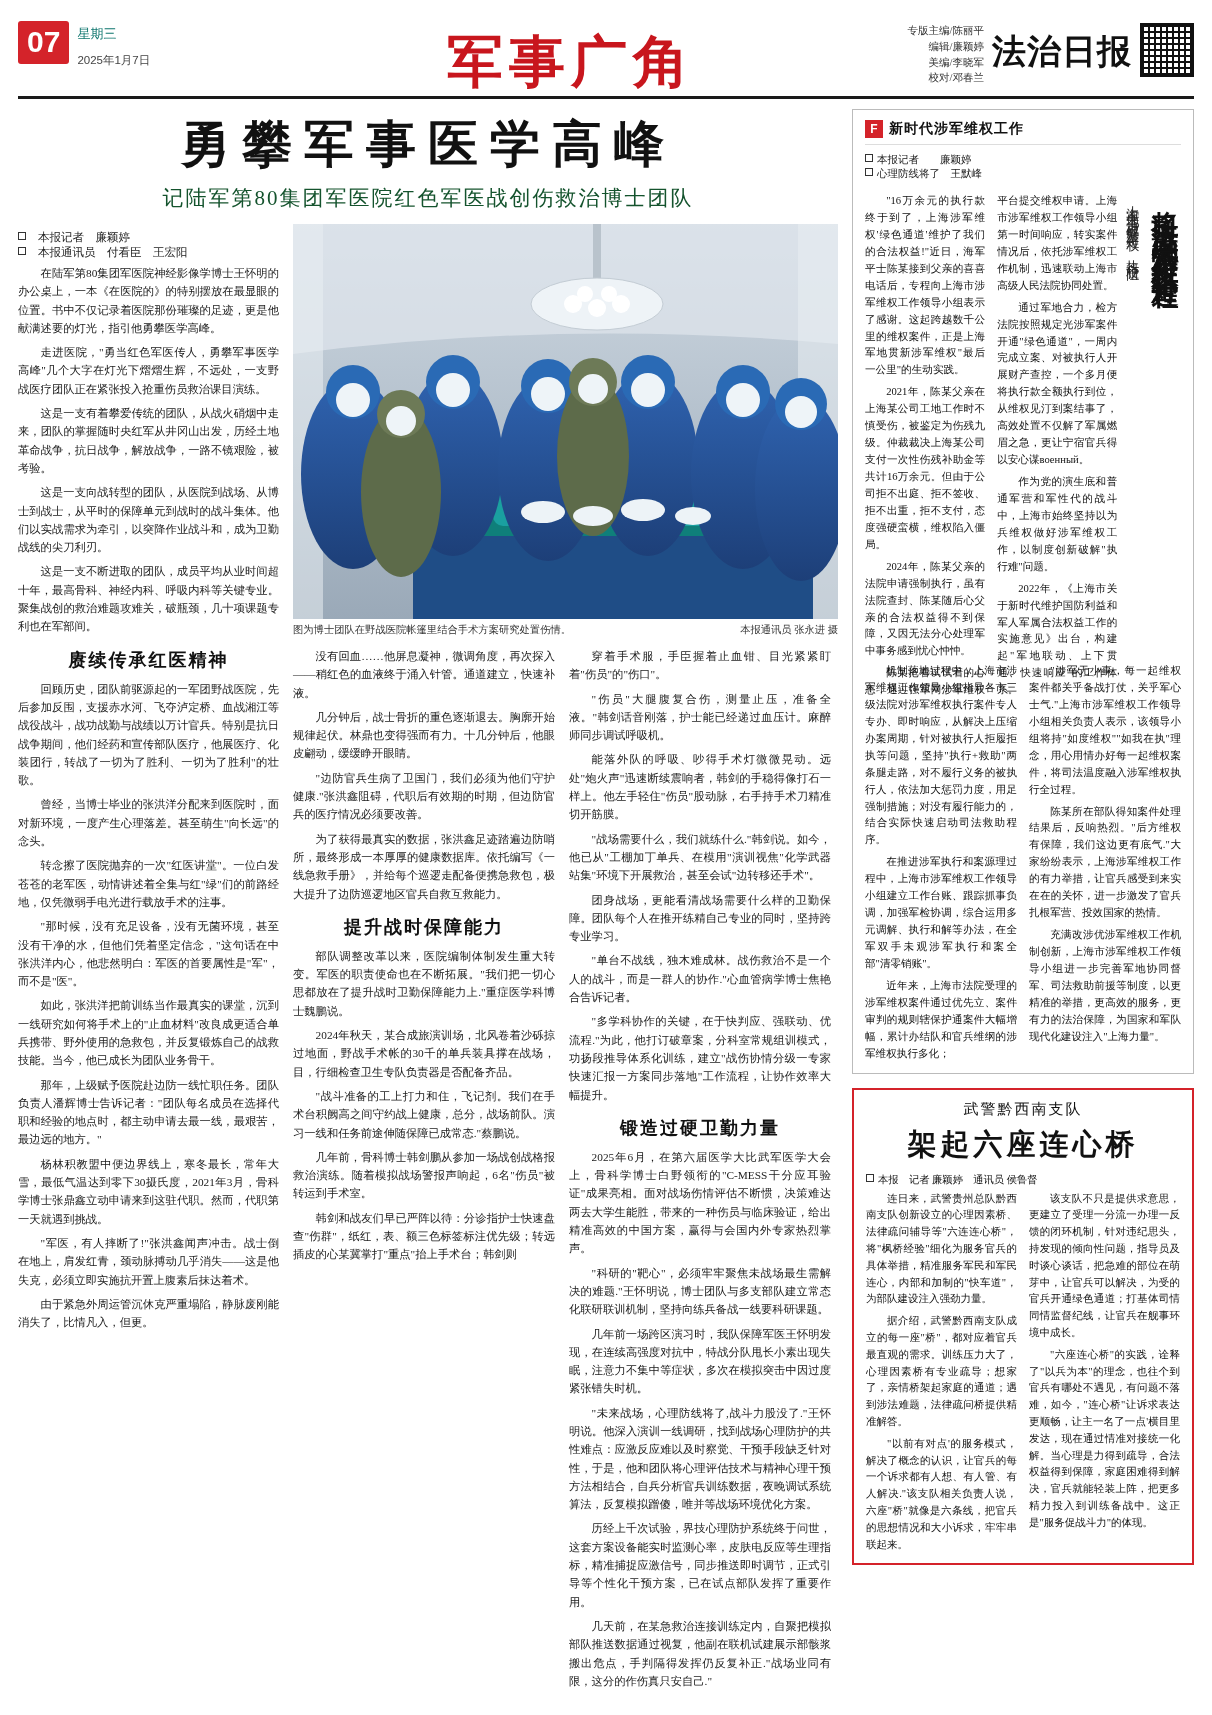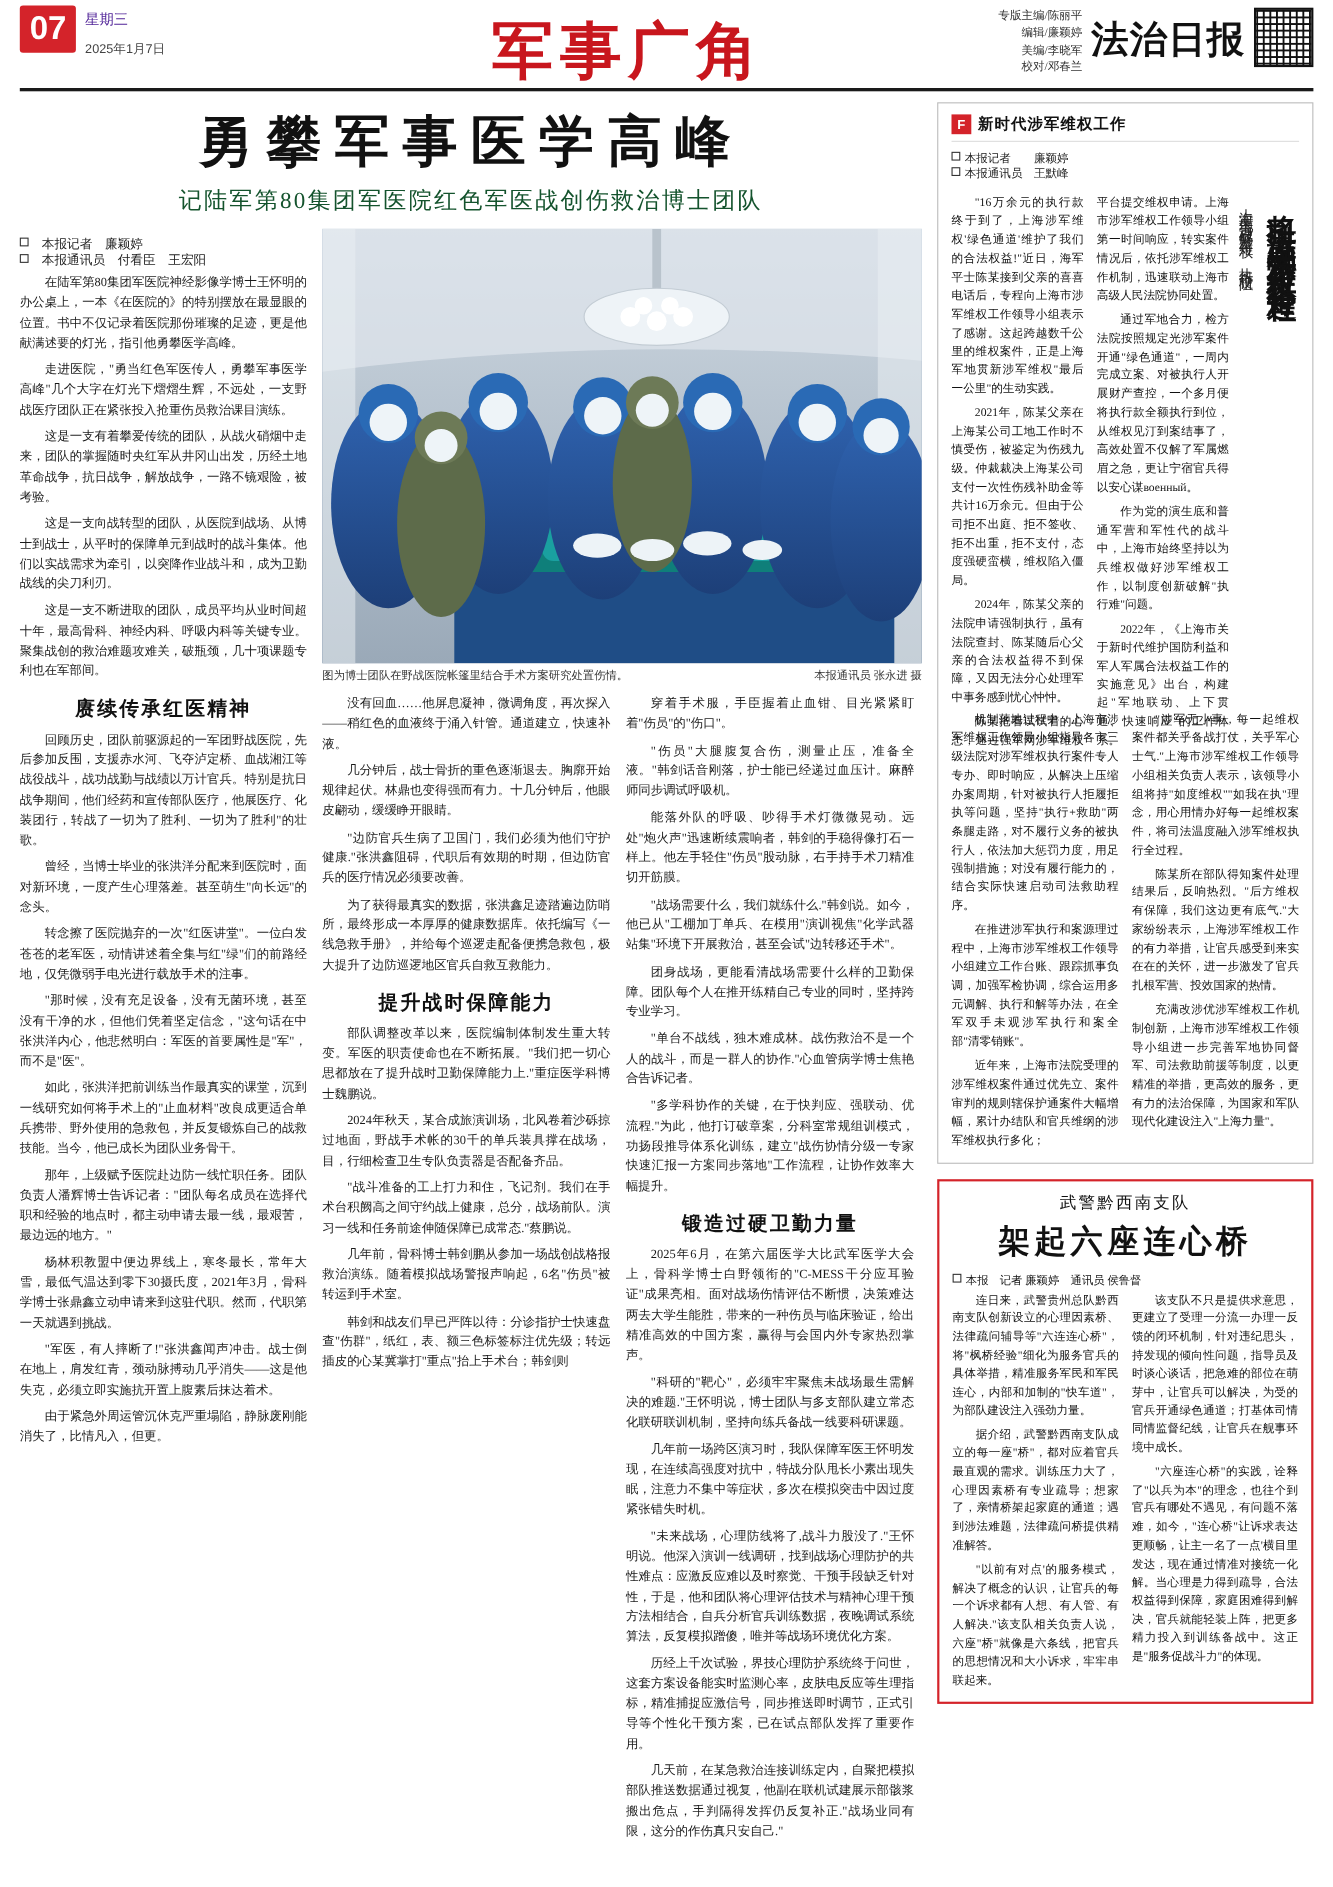--- a/index.html
+++ b/index.html
@@ -5,31 +5,31 @@
   * { box-sizing: border-box; }
   html, body { margin:0; padding:0; }
   body {
     width:1212px; height:1715px;
     background:#ffffff;
     font-family:"Liberation Serif", serif;
     color:#111;
     position:relative;
     overflow:hidden;
   }
-  .page { width:1212px; height:1715px; position:relative; padding:5px 18px 10px 18px;border-radius:17px; }
+  .page { width:1212px; height:1715px; position:relative; padding:21px 18px 10px 18px;border-radius:17px; }
 
   
   .masthead { display:flex; align-items:flex-start; border-bottom:3px solid #1a1a1a; padding-bottom:8px; height:78px; }
   .mh-left { display:flex; align-items:flex-start; width:230px; }
   .pagenum {
     background:#d4232a; color:#fff; font-family:"Liberation Sans",sans-serif;
     font-weight:bold; font-size:30px; line-height:1; padding:6px 9px 7px 9px; border-radius:3px;
   }
   .mh-date { margin-left:8px; padding-top:4px; }
-  .mh-week { font-size:13px; color:#4c1d95; font-family:"Liberation Sans",sans-serif; }
+  .mh-week { font-size:13px; color:#0f766e; font-family:"Liberation Sans",sans-serif; }
   .mh-ymd { font-size:11.5px; color:#444; margin-top:10px; font-family:"Liberation Sans",sans-serif; }
   .mh-center { flex:1; text-align:center; padding-top:4px; }
   .mh-title {
     font-size:56px; font-weight:bold; letter-spacing:6px; color:#c8161d;
     font-family:"Liberation Serif", serif;
   }
   .mh-right { width:300px; display:flex; justify-content:flex-end; align-items:flex-start; gap:8px; }
   .credits { font-size:10.5px; line-height:1.5; text-align:right; color:#333; padding-top:2px; }
   .paper-name {
     font-size:34px; font-weight:bold; color:#111; letter-spacing:1px; padding-top:8px;
@@ -289,21 +289,21 @@
     <div class="right-col">
 
       <div class="rbox">
         <div class="rbox-head">
           <div class="flag">F</div>
           <div class="rbox-title">新时代涉军维权工作</div>
         </div>
 
         <div class="r-byline">
           <div><span class="sq"></span><span>本报记者　　廉颖婷</span></div>
-          <div><span class="sq"></span><span>本报通讯员　王默峰</span></div>
+          <div><span class="sq"></span><span>心理防线将了　王默峰</span></div>
         </div>
 
         <div class="vstack">
           <div class="vtitle">将司法温度融入涉军维权执行全过程</div>
           <div class="vsub">上海军地合力破解涉军维权"执行梗阻"</div>
           <div style="flex:1">
             <div class="rtext">
               <p>"16万余元的执行款终于到了，上海涉军维权'绿色通道'维护了我们的合法权益!"近日，海军平士陈某接到父亲的喜喜电话后，专程向上海市涉军维权工作领导小组表示了感谢。这起跨越数千公里的维权案件，正是上海军地贯新涉军维权"最后一公里"的生动实践。</p>
               <p>2021年，陈某父亲在上海某公司工地工作时不慎受伤，被鉴定为伤残九级。仲裁裁决上海某公司支付一次性伤残补助金等共计16万余元。但由于公司拒不出庭、拒不签收、拒不出重，拒不支付，态度强硬蛮横，维权陷入僵局。</p>
               <p>2024年，陈某父亲的法院申请强制执行，虽有法院查封、陈某随后心父亲的合法权益得不到保障，又因无法分心处理军中事务感到忧心忡忡。</p>

